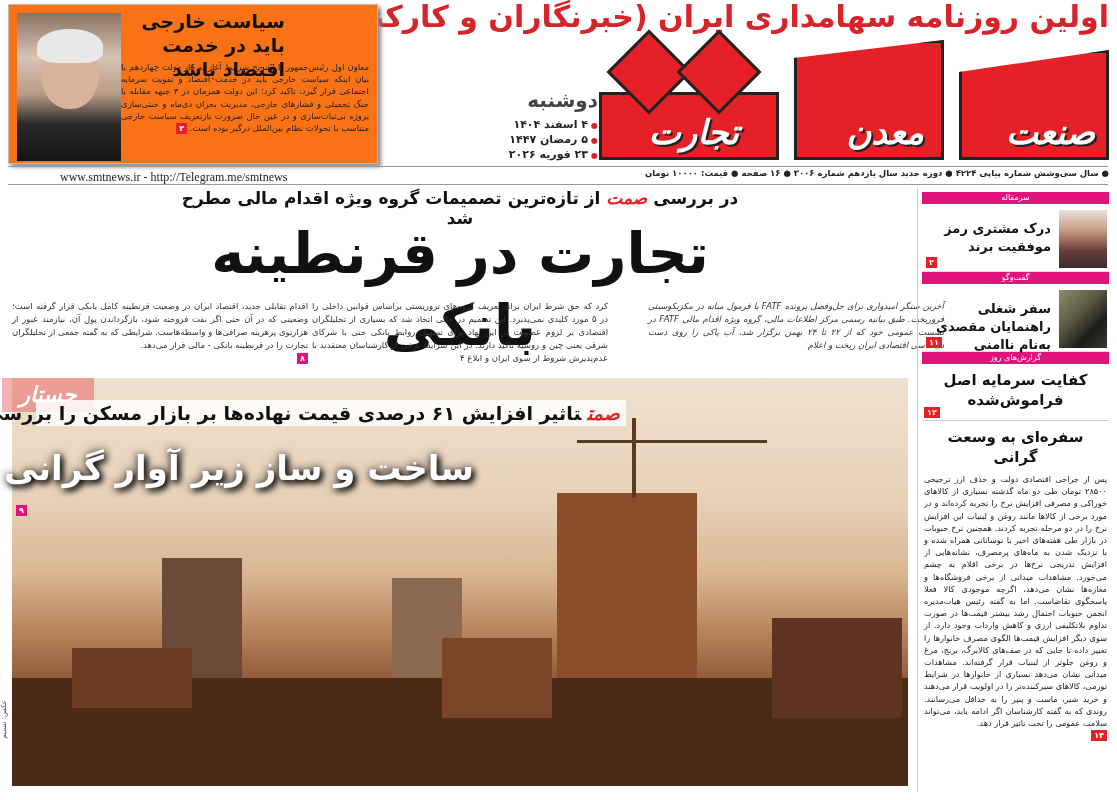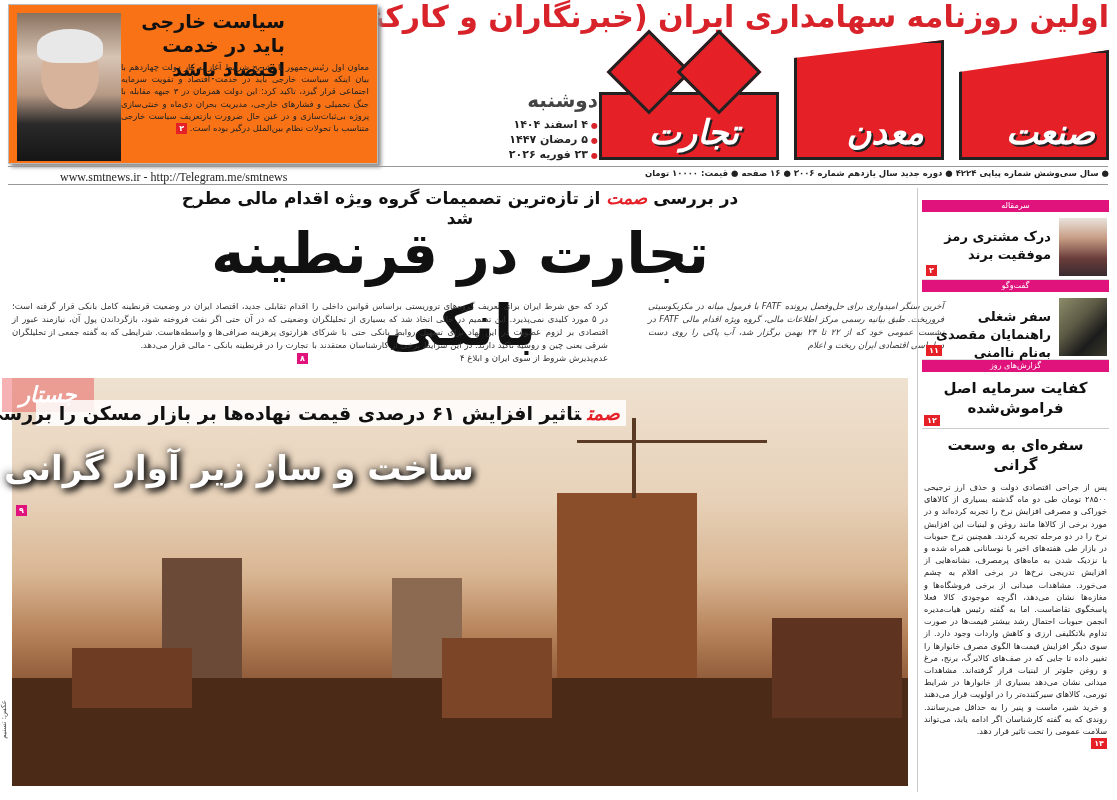--- a/index.html
+++ b/index.html
@@ -129,21 +129,21 @@
 </div>
 <div class="abs stamp">جستار</div>
 <div class="abs photo-sub">
   <span class="brand">صمت</span><span>تاثیر افزایش ۶۱ درصدی قیمت نهاده‌ها بر بازار مسکن را بررسی کرد</span>
 </div>
 <div class="abs photo-head">ساخت و ساز زیر آوار گرانی مصالح</div>
 <span class="abs page-tag pink" style="top:505px;left:16px;">۹</span>
 <div class="abs photo-credit">عکس: تسنیم</div>
 
 <div class="abs sidebar">
-  <div class="sb-label" style="margin-top:12px;">سرمقاله</div>
+  <div class="sb-label" style="margin-top:4px;">سرمقاله</div>
   <div class="sb-item">
     <div class="sb-thumb" style="background:linear-gradient(180deg,#e9e3dc 0%,#c79c84 35%,#6a3d3a 70%,#3a2a30 100%);"></div>
     <div class="sb-text">درک مشتری رمز موفقیت برند</div>
     <span class="page-tag sb-tag">۲</span>
   </div>
   <div class="sb-label">گفت‌وگو</div>
   <div class="sb-item">
     <div class="sb-thumb" style="background:linear-gradient(135deg,#8c8c6a 0%,#5c5a44 40%,#1c1c1c 70%,#3a3a2c 100%);"></div>
     <div class="sb-text">سفر شغلی راهنمایان مقصدی به‌نام ناامنی</div>
     <span class="page-tag sb-tag">۱۱</span>

